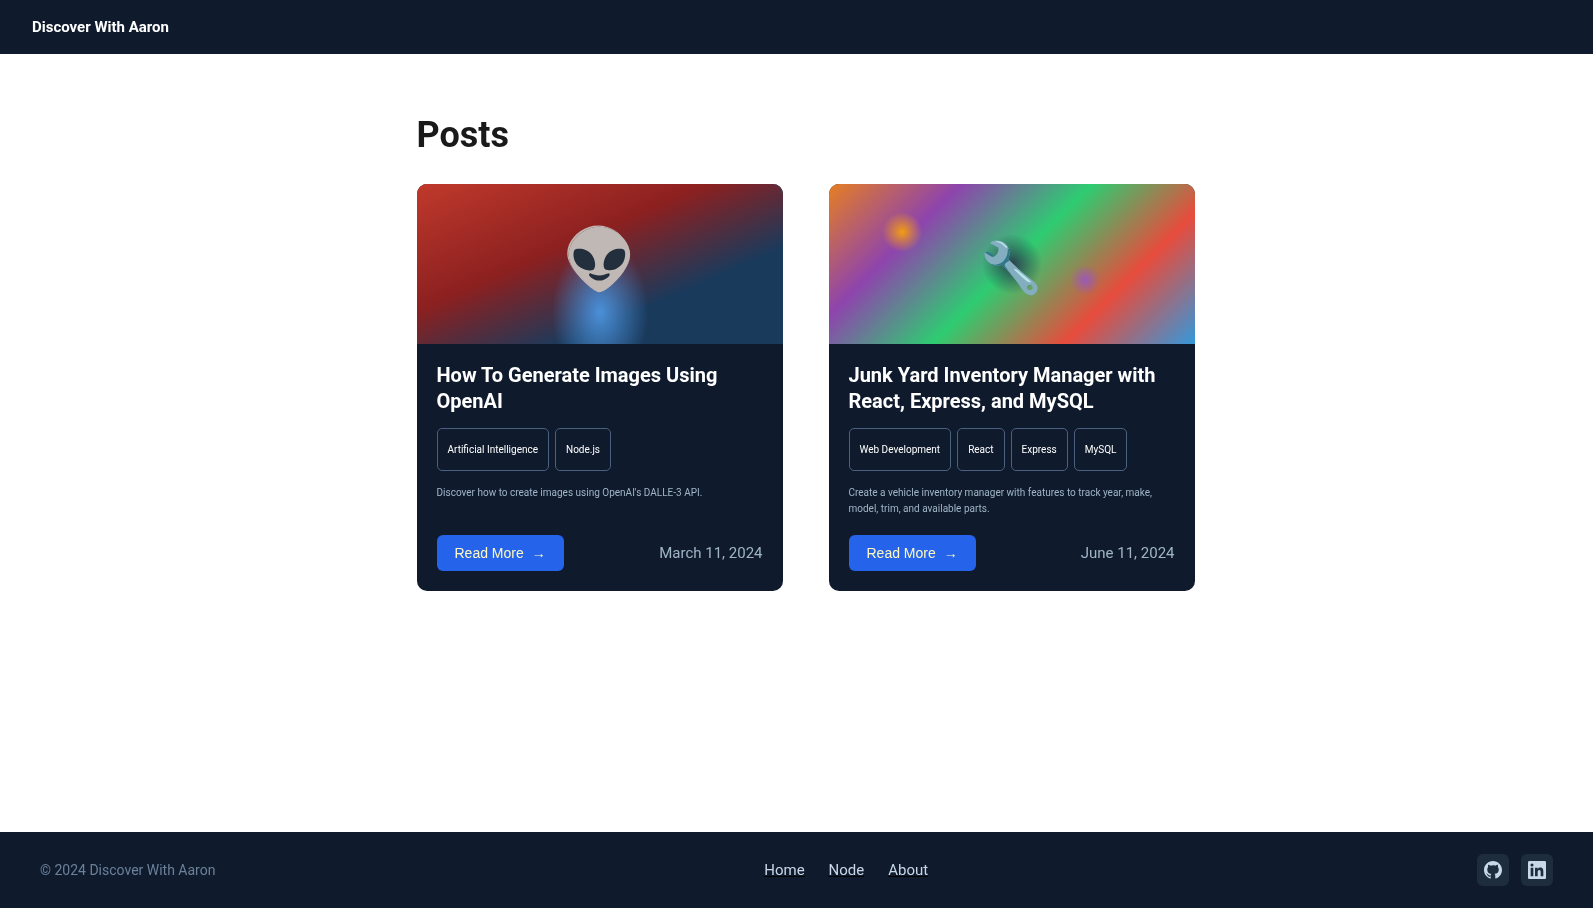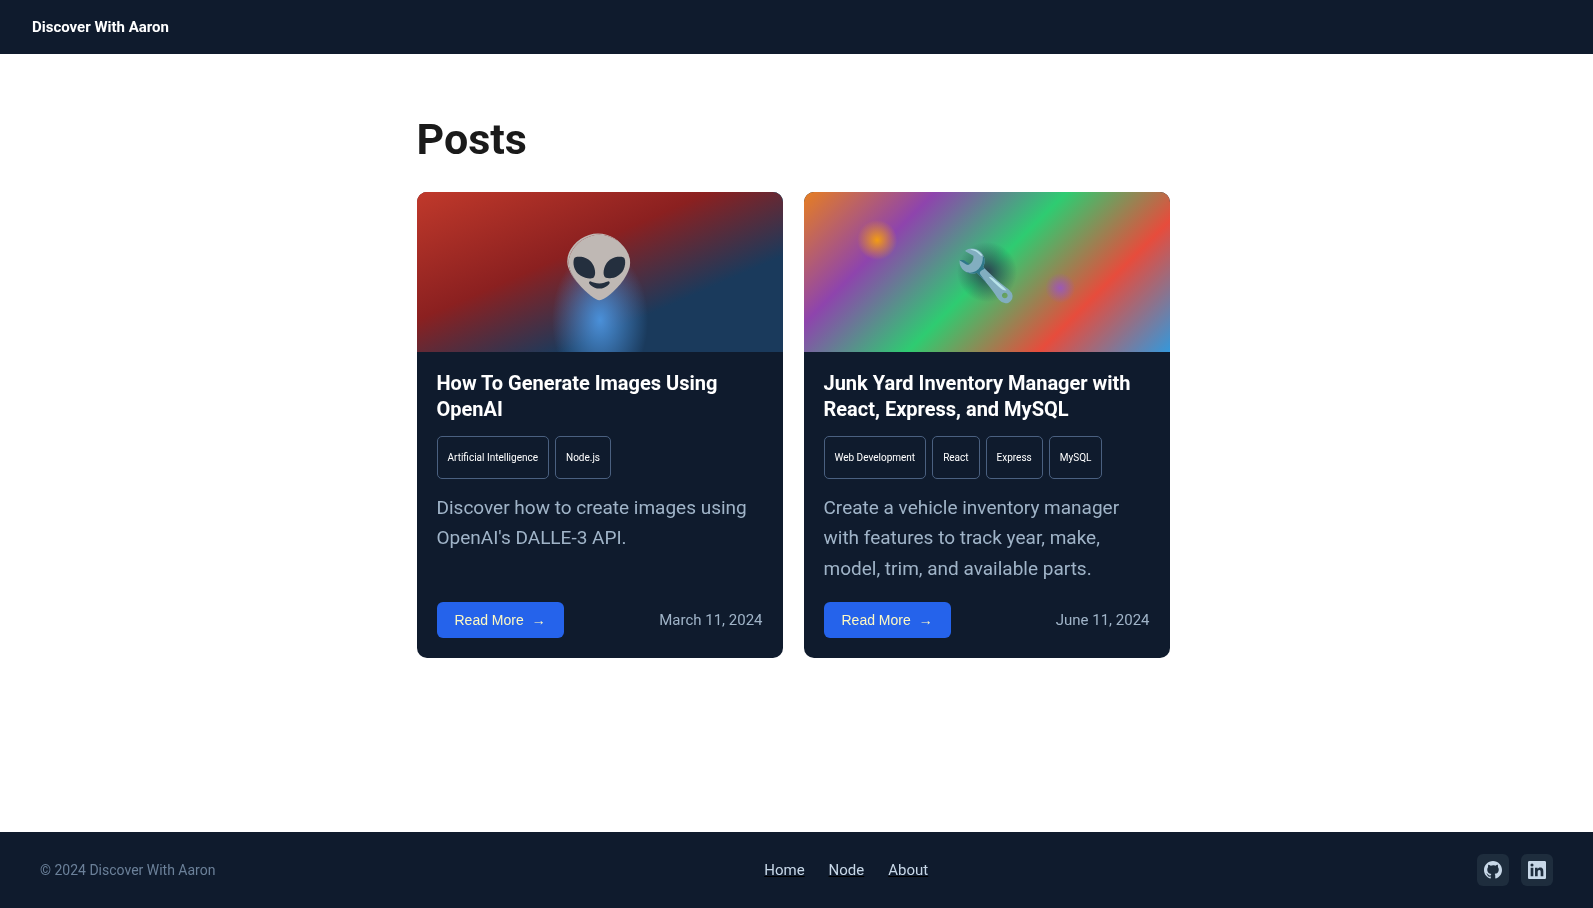--- a/index.html
+++ b/index.html
@@ -29,28 +29,28 @@
       flex: 1;
       padding: 60px 0 60px 0;
       display: flex;
       flex-direction: column;
       align-items: center;
     }
     .content-area {
       width: 760px;
     }
     .posts-heading {
-      font-size: 43px;
+      font-size: 36px;
       font-weight: 700;
       color: #1a1a1a;
       margin-bottom: 28px;
     }
     .cards-row {
       display: flex;
-      gap: 21px;
+      gap: 46px;
     }
 
     
     .card {
       background: #0f1b2d;
       border-radius: 10px;
       overflow: hidden;
       width: 366px;
       flex-shrink: 0;
       display: flex;
@@ -130,21 +130,21 @@
     .card-tag {
       border: 1px solid #4a6080;
       border-radius: 5px;
       color: #ffffff;
       font-size: 10px;
       padding: 15px 10px;
       background: transparent;
     }
     .card-description {
       color: #a0b4c8;
-      font-size: 19px;
+      font-size: 10px;
       line-height: 1.6;
       margin-bottom: 18px;
       flex: 1;
     }
     .card-footer {
       display: flex;
       align-items: center;
       justify-content: space-between;
     }
     .read-more-btn {

